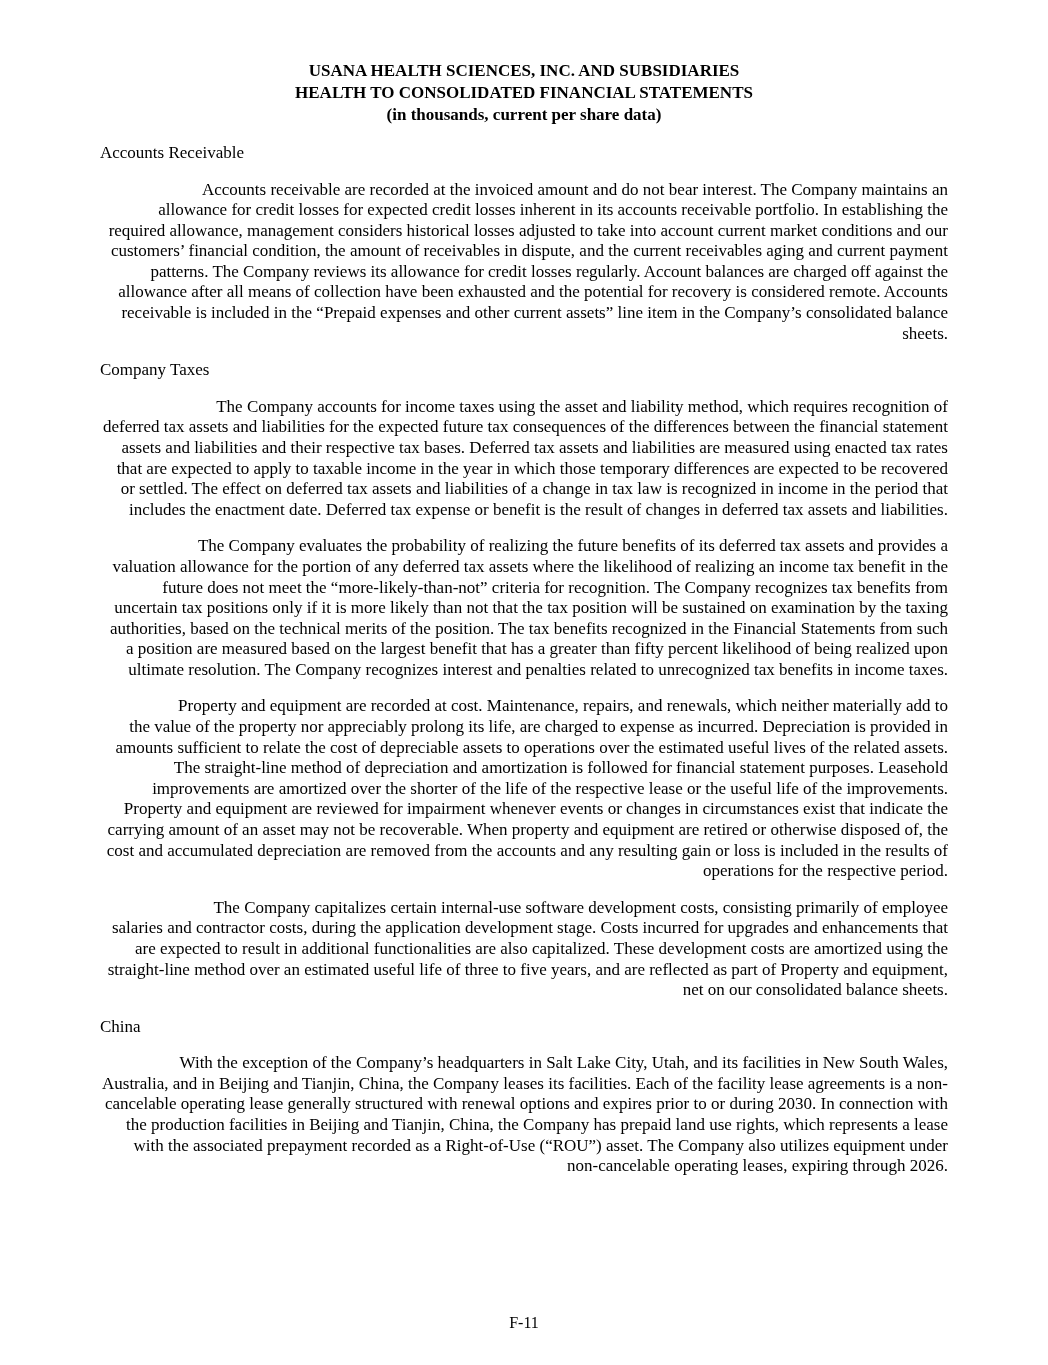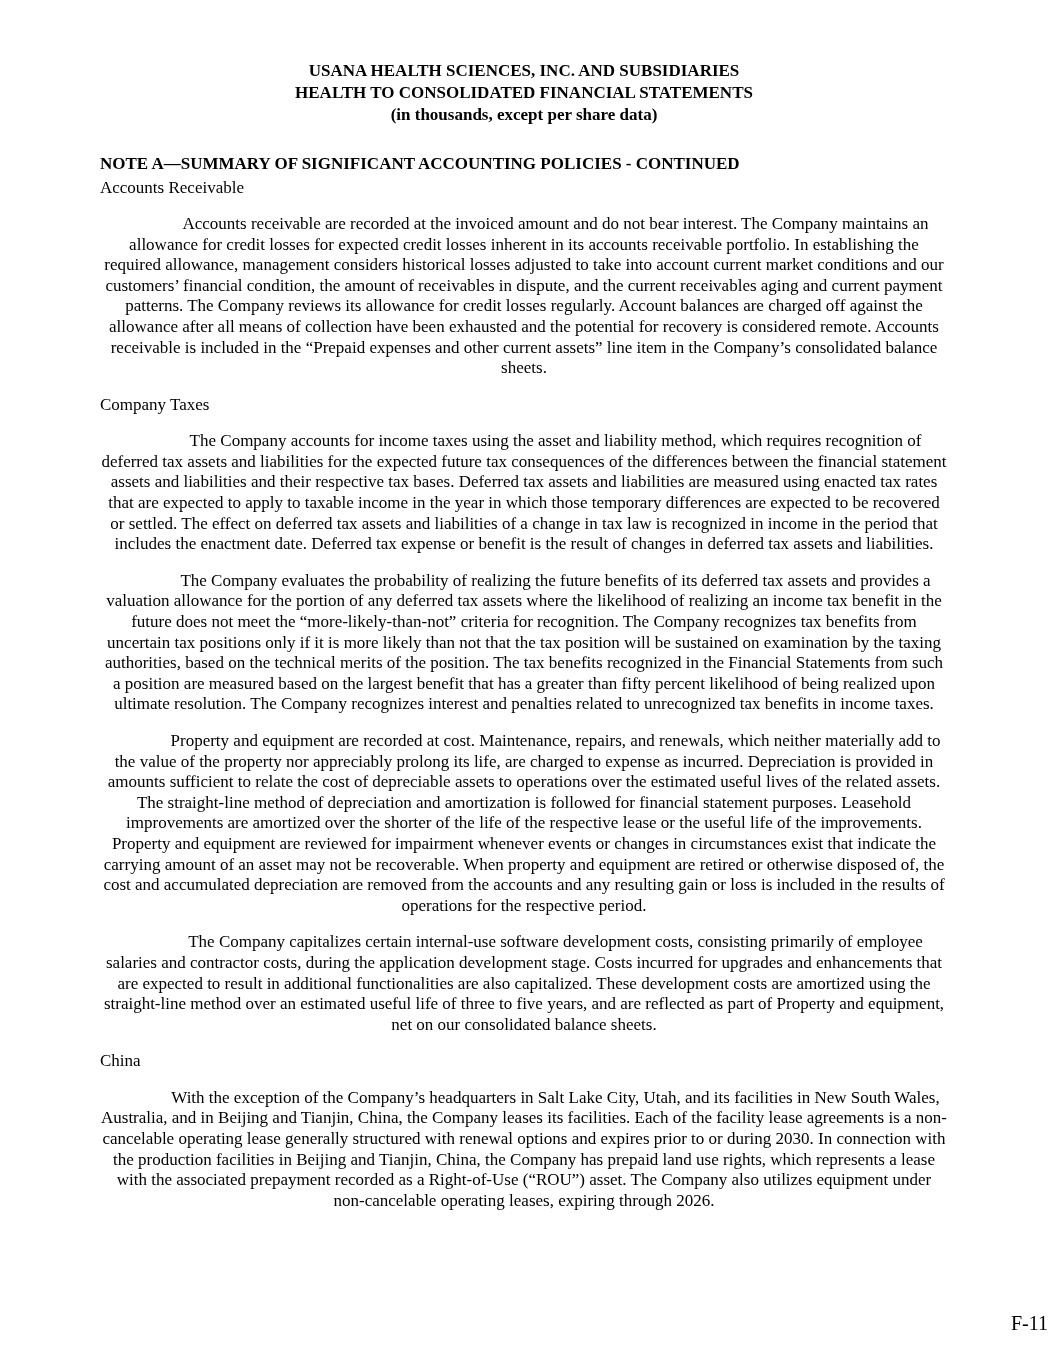--- a/index.html
+++ b/index.html
@@ -13,63 +13,62 @@
     overflow: hidden;
   }
   .page {
     padding: 60px 100px 0 100px;
   }
   .doc-header {
     text-align: center;
     font-weight: bold;
     font-size: 17px;
     line-height: 22px;
-    margin-bottom: 28px;
+    margin-bottom: 17px;
   }
   .note-title {
     font-weight: bold;
     font-size: 17px;
     line-height: 20.5px;
     margin: 0 0 3px 0;
   }
   .section-heading {
     font-size: 17px;
     line-height: 20.5px;
     font-weight: normal;
     margin: 0 0 16px 0;
   }
   p.body-para {
     font-size: 17px;
     line-height: 20.6px;
     margin: 0 0 16px 0;
     text-indent: 63px;
-    text-align: center;
+    text-align: right;
   }
   .page-number {
     position: absolute;
     left: 0;
     right: 0;
     top: 1313px;
-    text-align: right;
-    font-size: 20px;
+    text-align: center;
+    font-size: 16px;
     line-height: 20px;
   }
 </style>
 </head>
 <body>
 
 <div class="page">
 
   <div class="doc-header">
     <div>USANA HEALTH SCIENCES, INC. AND SUBSIDIARIES</div>
     <div>HEALTH TO CONSOLIDATED FINANCIAL STATEMENTS</div>
-    <div>(in thousands, except per share data)</div>
+    <div>(in thousands, current per share data)</div>
   </div>
 
-  <div class="note-title">NOTE A—SUMMARY OF SIGNIFICANT ACCOUNTING POLICIES - CONTINUED</div>
 
   <div>
     <div class="section-heading">Accounts Receivable</div>
     <p class="body-para">Accounts receivable are recorded at the invoiced amount and do not bear interest. The Company maintains an allowance for credit losses for expected credit losses inherent in its accounts receivable portfolio. In establishing the required allowance, management considers historical losses adjusted to take into account current market conditions and our customers’ financial condition, the amount of receivables in dispute, and the current receivables aging and current payment patterns. The Company reviews its allowance for credit losses regularly. Account balances are charged off against the allowance after all means of collection have been exhausted and the potential for recovery is considered remote. Accounts receivable is included in the “Prepaid expenses and other current assets” line item in the Company’s consolidated balance sheets.</p>
   </div>
 
   <div>
     <div class="section-heading">Company Taxes</div>
     <p class="body-para">The Company accounts for income taxes using the asset and liability method, which requires recognition of deferred tax assets and liabilities for the expected future tax consequences of the differences between the financial statement assets and liabilities and their respective tax bases. Deferred tax assets and liabilities are measured using enacted tax rates that are expected to apply to taxable income in the year in which those temporary differences are expected to be recovered or settled. The effect on deferred tax assets and liabilities of a change in tax law is recognized in income in the period that includes the enactment date. Deferred tax expense or benefit is the result of changes in deferred tax assets and liabilities.</p>
     <p class="body-para">The Company evaluates the probability of realizing the future benefits of its deferred tax assets and provides a valuation allowance for the portion of any deferred tax assets where the likelihood of realizing an income tax benefit in the future does not meet the “more-likely-than-not” criteria for recognition. The Company recognizes tax benefits from uncertain tax positions only if it is more likely than not that the tax position will be sustained on examination by the taxing authorities, based on the technical merits of the position. The tax benefits recognized in the Financial Statements from such a position are measured based on the largest benefit that has a greater than fifty percent likelihood of being realized upon ultimate resolution. The Company recognizes interest and penalties related to unrecognized tax benefits in income taxes.</p>

